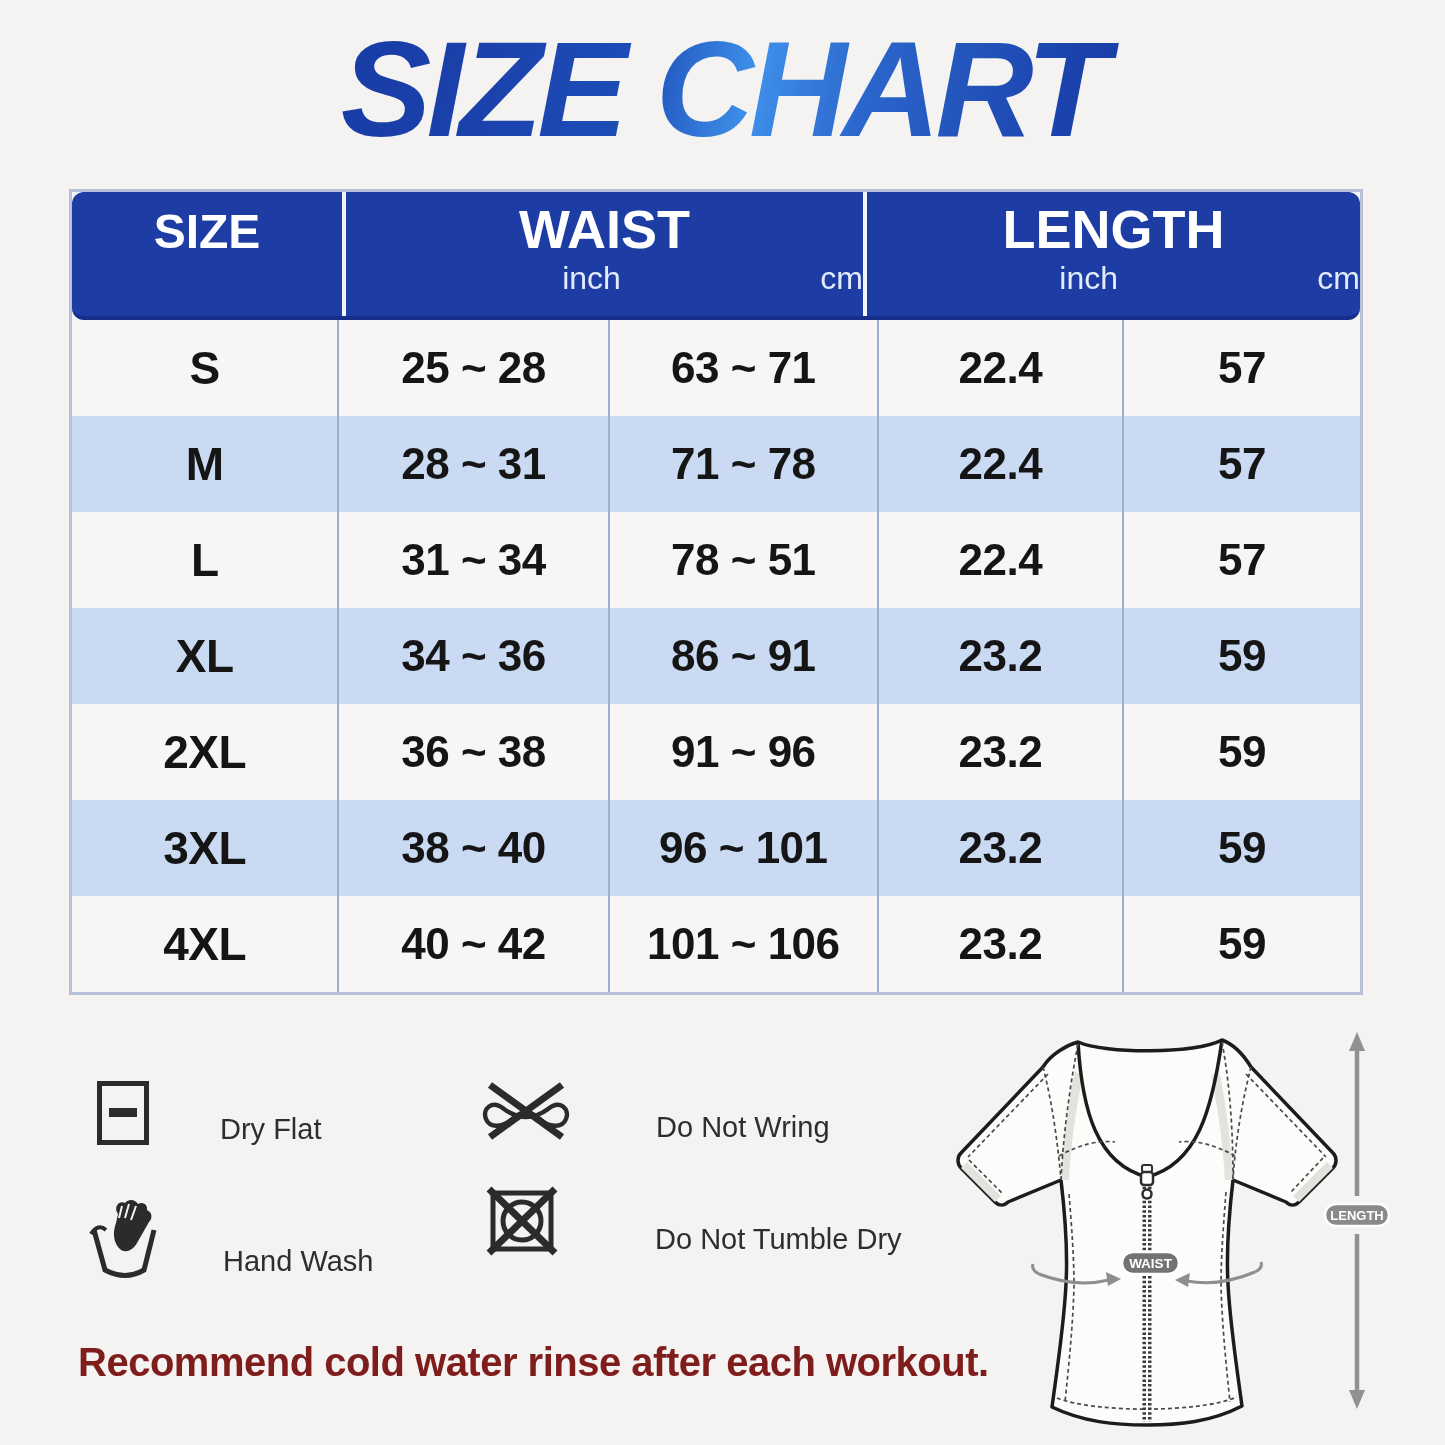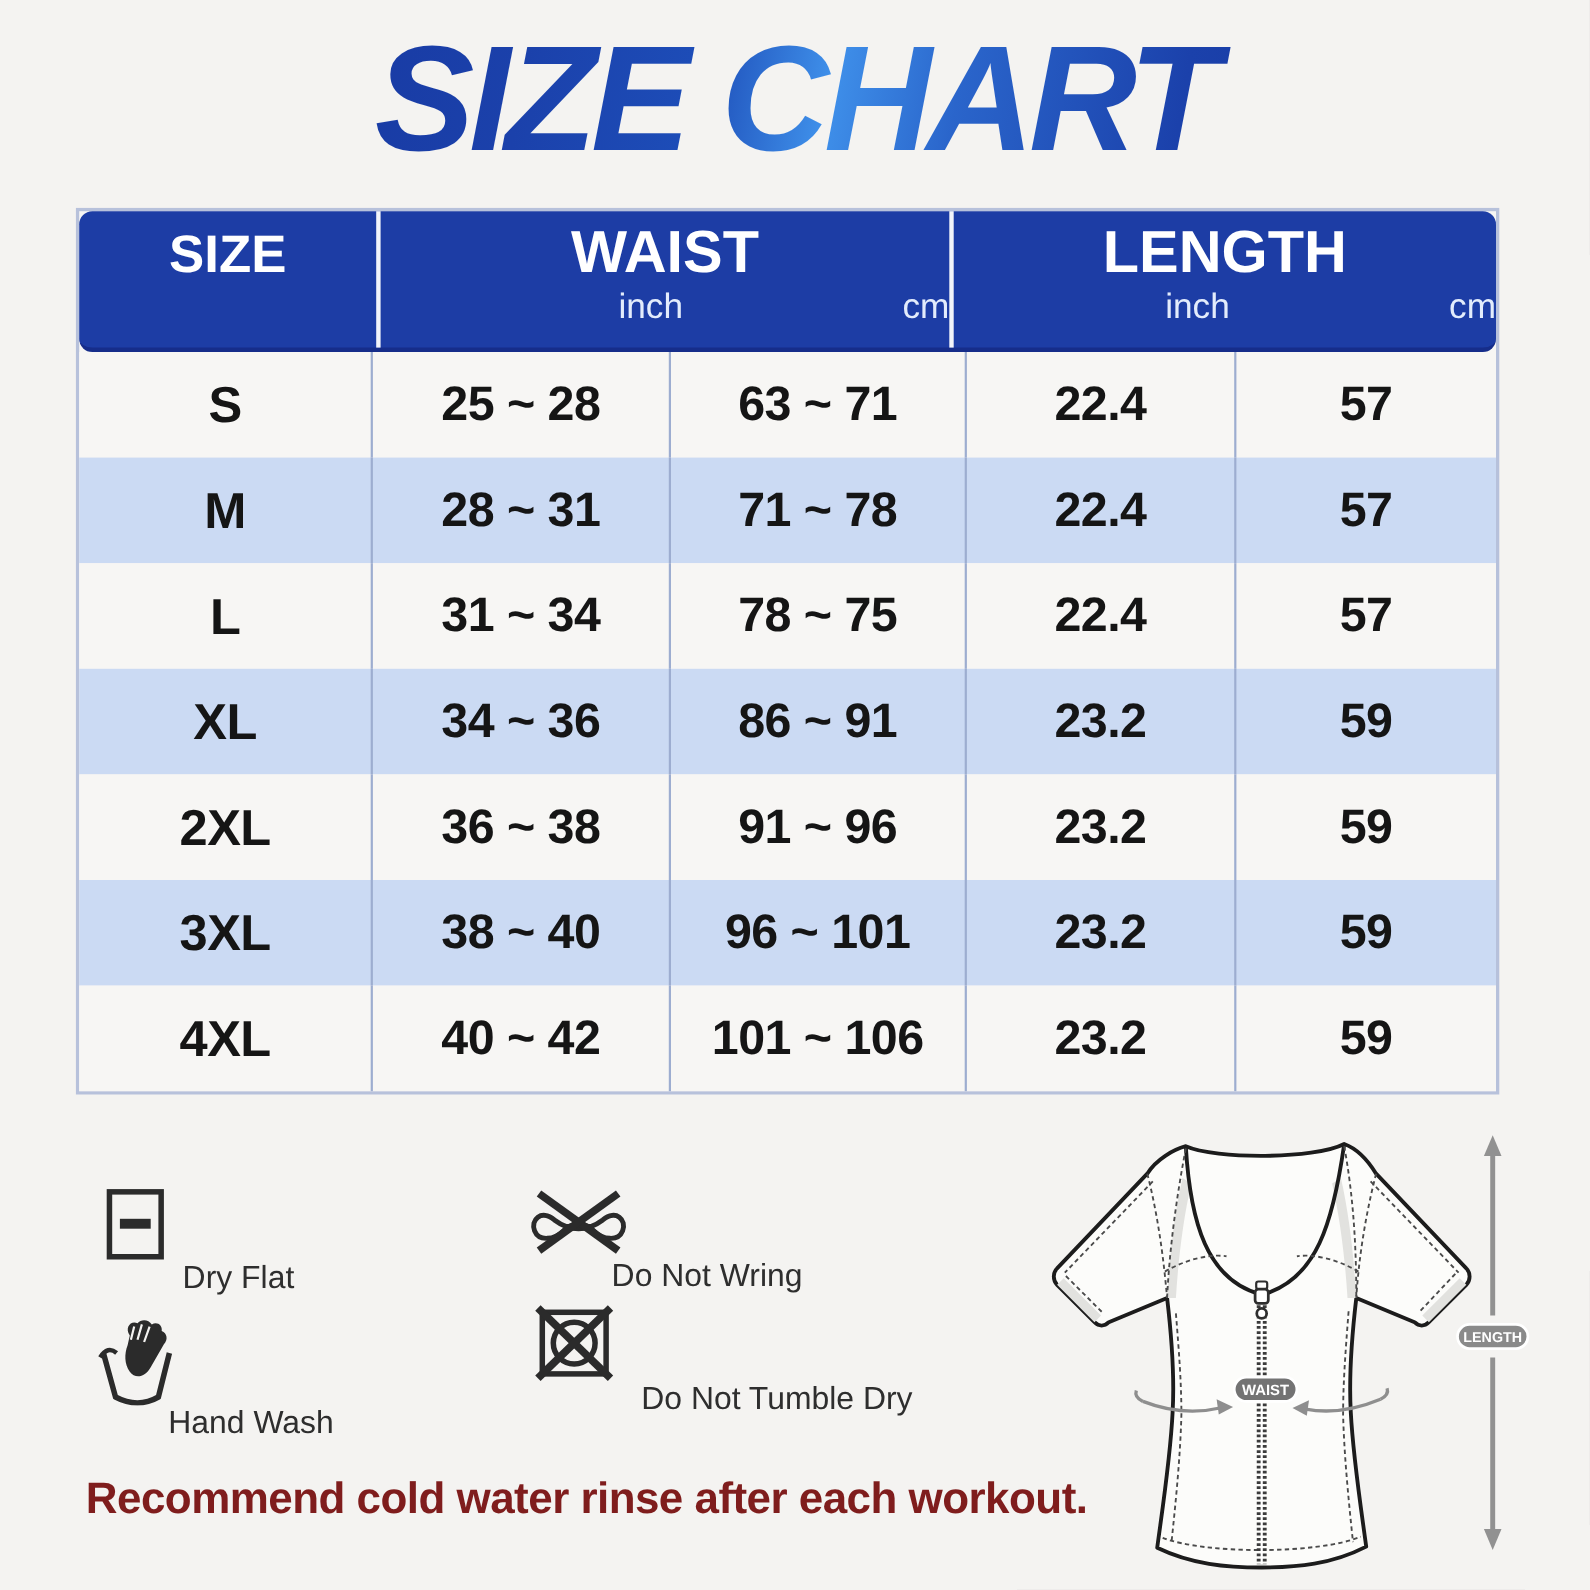--- a/index.html
+++ b/index.html
@@ -49,21 +49,21 @@
   .trow.plain{background:#f7f6f4;}
   .cell{
     display:flex;align-items:center;justify-content:center;
     font-weight:bold;color:#151515;font-size:44px;letter-spacing:-0.5px;
     border-right:2px solid #9dadd0;height:100%;
   }
   .c1{width:274px;font-size:46px;}
   .c2{width:277px;} .c3{width:276px;} .c4{width:251px;}
   .c5{width:242px;border-right:none;}
   
-  .care-item{position:absolute;display:flex;align-items:flex-start;flex-direction:column;}
+  .care-item{position:absolute;display:flex;align-items:flex-end;}
   .care-item .label{font-size:29px;color:#2e2e2e;font-weight:400;white-space:nowrap;}
   .ci-1{left:96px;top:1080px;}  .ci-1 .label{margin-left:70px;}
   .ci-2{left:476px;top:1078px;} .ci-2 .label{margin-left:80px;}
   .ci-3{left:88px;top:1198px;}  .ci-3 .label{margin-left:65px;}
   .ci-4{left:486px;top:1186px;} .ci-4 .label{margin-left:97px;}
   .care-icon{display:block;}
   
   .garment{position:absolute;left:945px;top:1026px;width:500px;height:418px;}
   
   .footer-note{
@@ -110,21 +110,21 @@
     <div class="trow alt">
       <div class="cell c1">M</div>
       <div class="cell c2">28 ~ 31</div>
       <div class="cell c3">71 ~ 78</div>
       <div class="cell c4">22.4</div>
       <div class="cell c5">57</div>
     </div>
     <div class="trow plain">
       <div class="cell c1">L</div>
       <div class="cell c2">31 ~ 34</div>
-      <div class="cell c3">78 ~ 75</div>
+      <div class="cell c3">78 ~ 51</div>
       <div class="cell c4">22.4</div>
       <div class="cell c5">57</div>
     </div>
     <div class="trow alt">
       <div class="cell c1">XL</div>
       <div class="cell c2">34 ~ 36</div>
       <div class="cell c3">86 ~ 91</div>
       <div class="cell c4">23.2</div>
       <div class="cell c5">59</div>
     </div>

